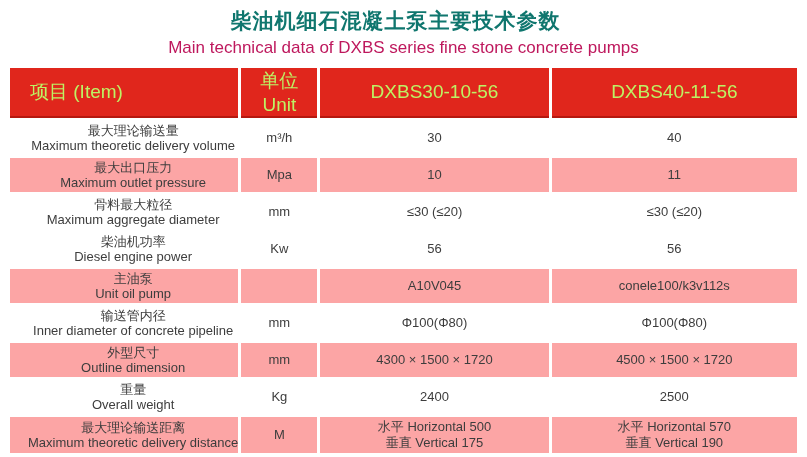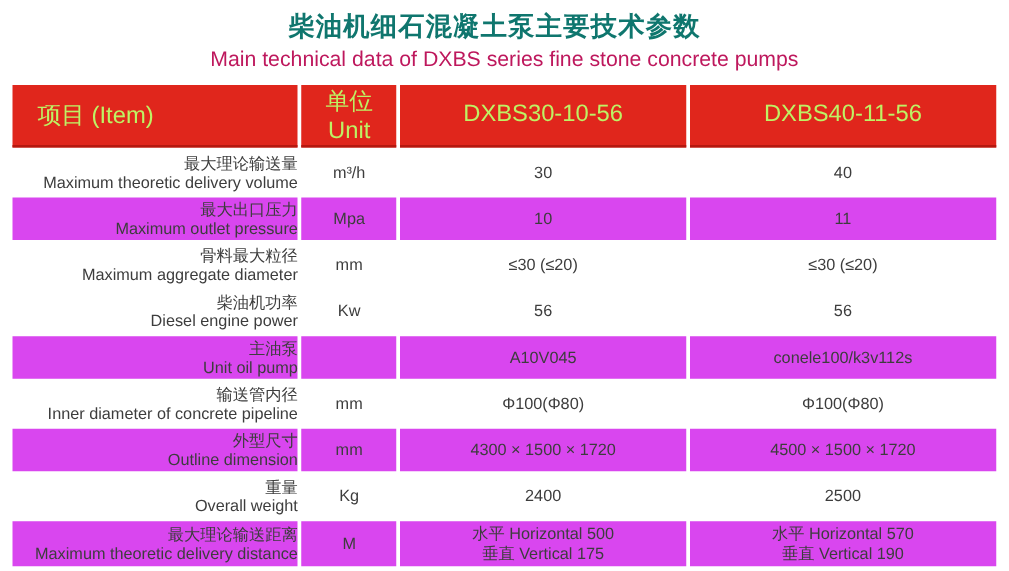--- a/index.html
+++ b/index.html
@@ -42,30 +42,30 @@
   }
   th.item-h { text-align: left; padding-left: 20px; }
   td {
     font-size: 13px;
     color: #3d3d3d;
     padding: 2px 0;
     height: 28px;
     vertical-align: middle;
   }
   td.item {
-    text-align: right;
+    text-align: center;
     padding-left: 18px;
     line-height: 15px;
   }
   td.val {
     text-align: center;
     white-space: pre-line;
     line-height: 16px;
   }
-  tr.alt td { background: #d946ef; }
+  tr.alt td { background: #fca5a5; }
   .zh { display: block; }
   .en { display: block; }
 </style>
 </head>
 <body>
 
 <div class="titles">
   <h1 class="title-zh">柴油机细石混凝土泵主要技术参数</h1>
   <h2 class="title-en">Main technical data of DXBS series fine stone concrete pumps</h2>
 </div>

